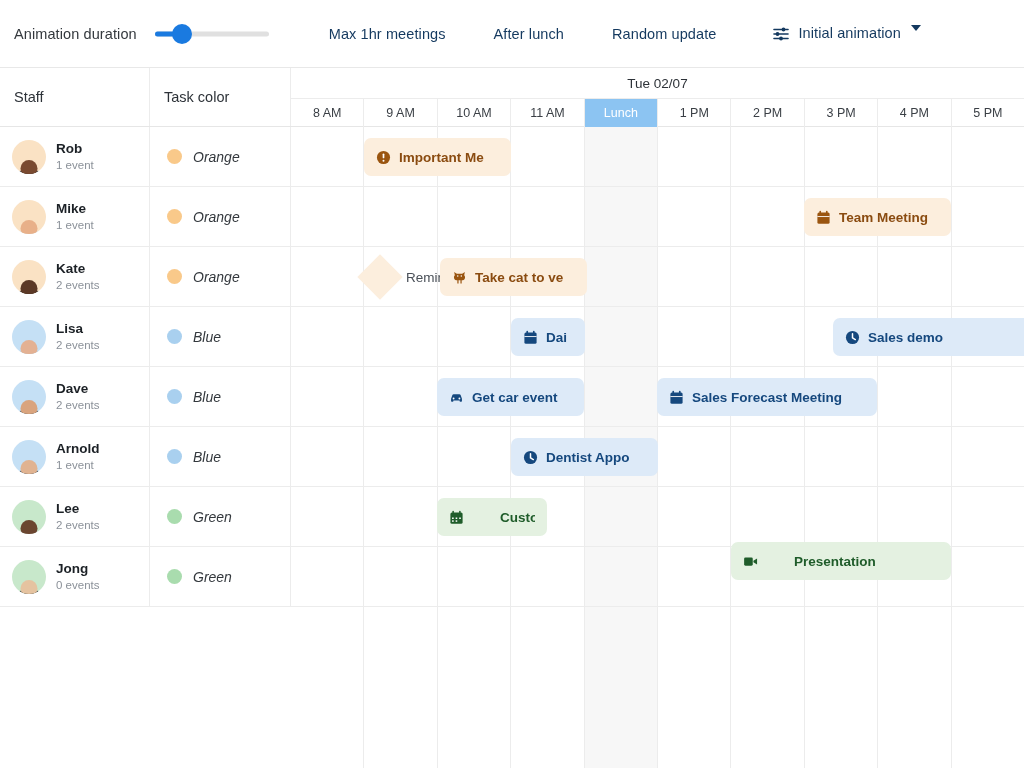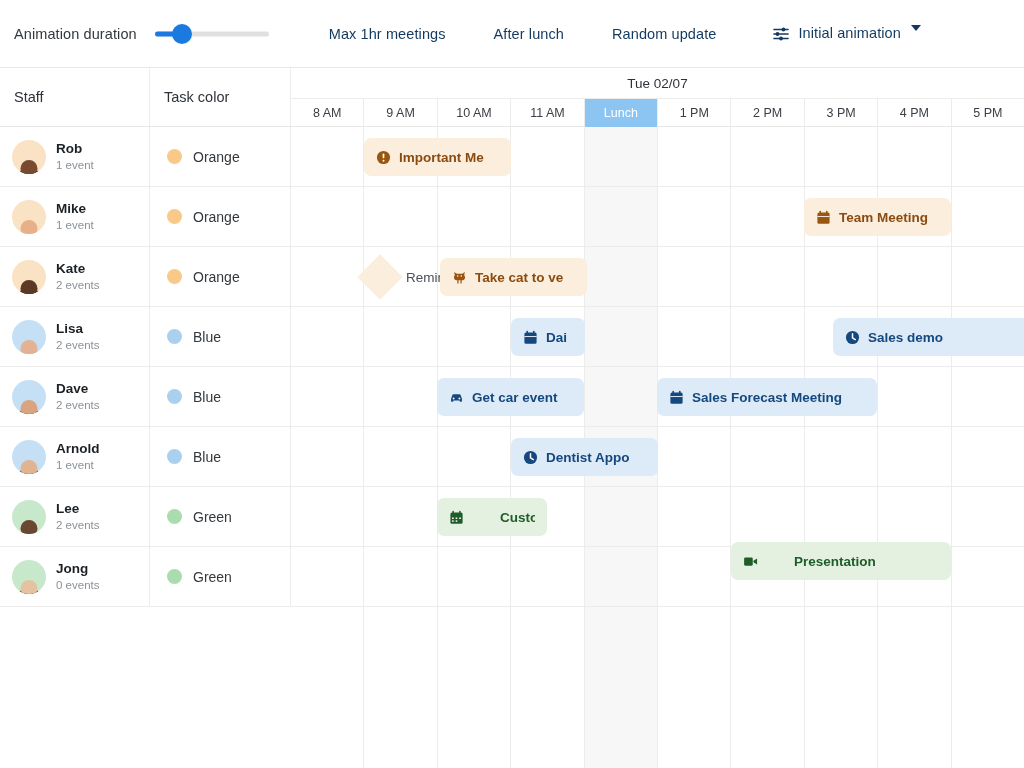--- a/index.html
+++ b/index.html
@@ -218,21 +218,21 @@
   .cell-color {
     position: absolute;
     left: 150px; top: 0; width: 141px; height: 100%;
     display: flex;
     align-items: center;
     gap: 11px;
     padding-left: 17px;
     border-right: 1px solid #ececec;
   }
   .dot { width: 15px; height: 15px; border-radius: 50%; flex: 0 0 15px; }
-  .color-label { font-size: 14px; color: #33383d; }
+  .color-label { font-size: 14px; color: #33383d; font-style: italic; }
 
   .lane {
     position: absolute;
     left: 291px; right: 0; top: 0; height: 100%;
   }
 
   
   .event {
     position: absolute;
     top: 11px;

